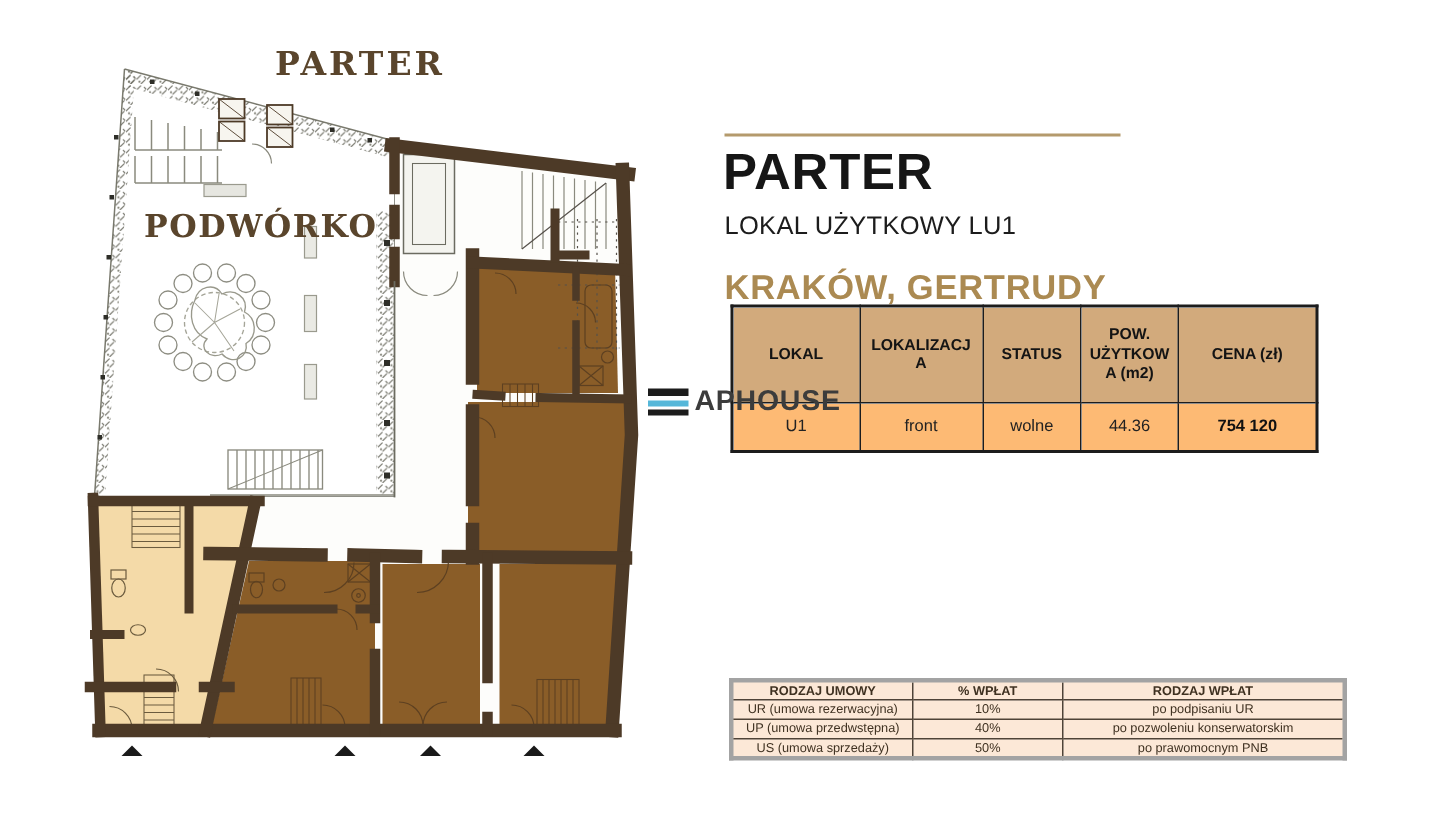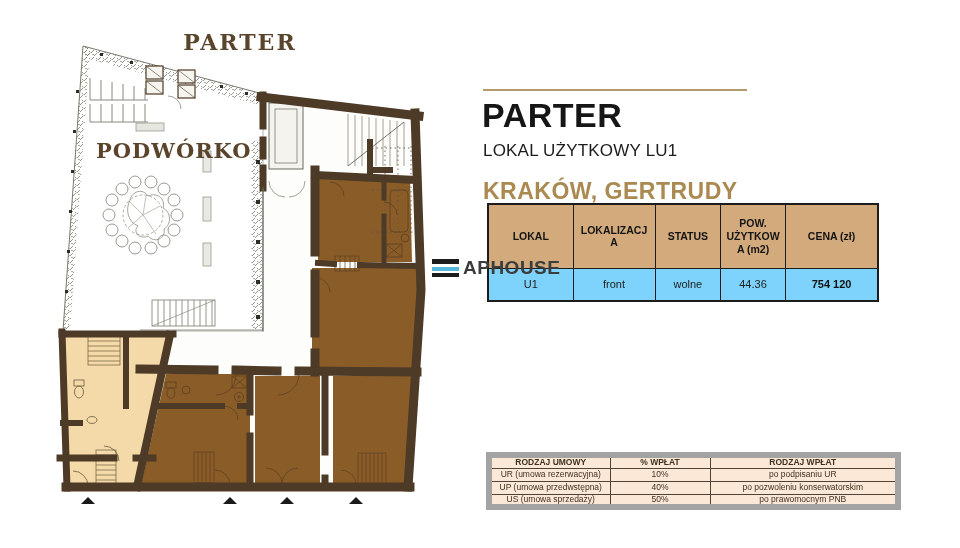--- a/index.html
+++ b/index.html
@@ -12,32 +12,32 @@
   .h-main { position:absolute; left:482px; top:96px; font-size:34px; font-weight:700; color:#161616; letter-spacing:0.5px; }
   .h-sub  { position:absolute; left:483px; top:141px; font-size:17px; font-weight:400; color:#1c1c1c; letter-spacing:0.2px; }
   .h-loc  { position:absolute; left:483px; top:178px; font-size:23px; font-weight:700; color:#ab8a52; letter-spacing:0.5px; }
 
   
   .offer-wrap { position:absolute; left:487px; top:203px; }
   table.offer { border-collapse:collapse; border:2px solid #1c1c1c; table-layout:fixed; }
   table.offer th, table.offer td { border:1.5px solid #1c1c1c; text-align:center; vertical-align:middle; overflow:hidden; }
   table.offer th { background:#d2aa7c; font-size:10.5px; font-weight:700; color:#141414;
                    height:64px; line-height:1.2; padding:1px 4px; word-break:break-word; }
-  table.offer td { background:#7dd3fc; font-size:11px; color:#222; height:33px; padding:1px 18px; }
+  table.offer td { background:#fdba74; font-size:11px; color:#222; height:33px; padding:1px 18px; }
   table.offer td.bold { font-weight:700; color:#111; }
 
   
   .watermark { position:absolute; left:432px; top:257px; display:flex; align-items:center; z-index:5; }
   .wm-bars { width:27px; height:19px; display:flex; flex-direction:column; justify-content:center; gap:2.5px; }
   .wm-bars i { display:block; height:4px; width:100%; }
   .wm-text { font-size:19px; font-weight:600; color:#3c3c3c; letter-spacing:0.5px; margin-left:4px; }
 
   
   .pay-wrap { position:absolute; left:486px; top:452px; }
-  table.pay { border-collapse:collapse; border:6px solid #a3a3a3; table-layout:fixed; }
+  table.pay { border-collapse:collapse; border:3px solid #a3a3a3; table-layout:fixed; }
   table.pay th, table.pay td { border:1px solid #4f4337; background:#fce8d7; color:#3f3121;
                                text-align:center; vertical-align:middle; font-size:8.5px;
                                height:13px; padding:0 2px; line-height:1.1; }
   table.pay th { font-weight:700; }
 
   
   .plan { position:absolute; left:0; top:0; }
   .plan text.serif { font-family:"DejaVu Serif","Liberation Serif",serif; font-weight:700; fill:#5a452c; }
 </style>
 </head>

